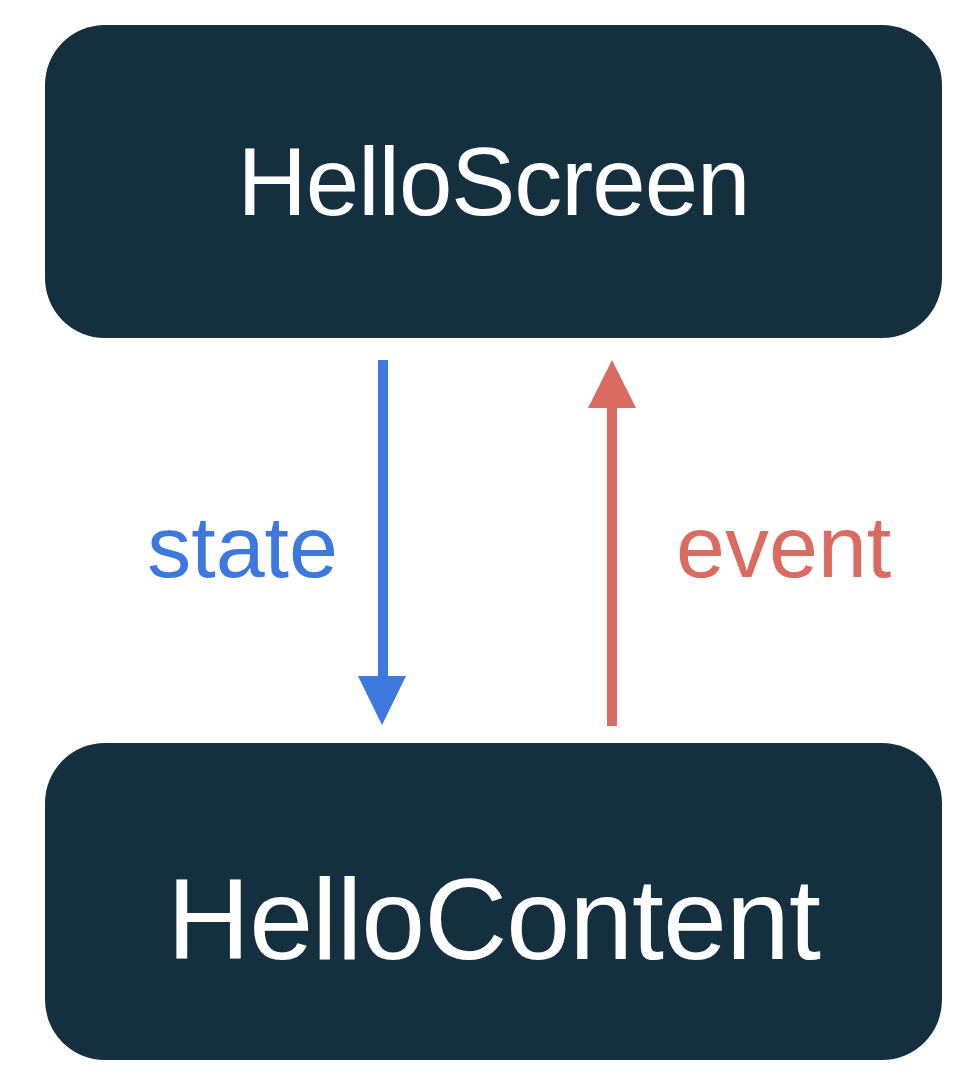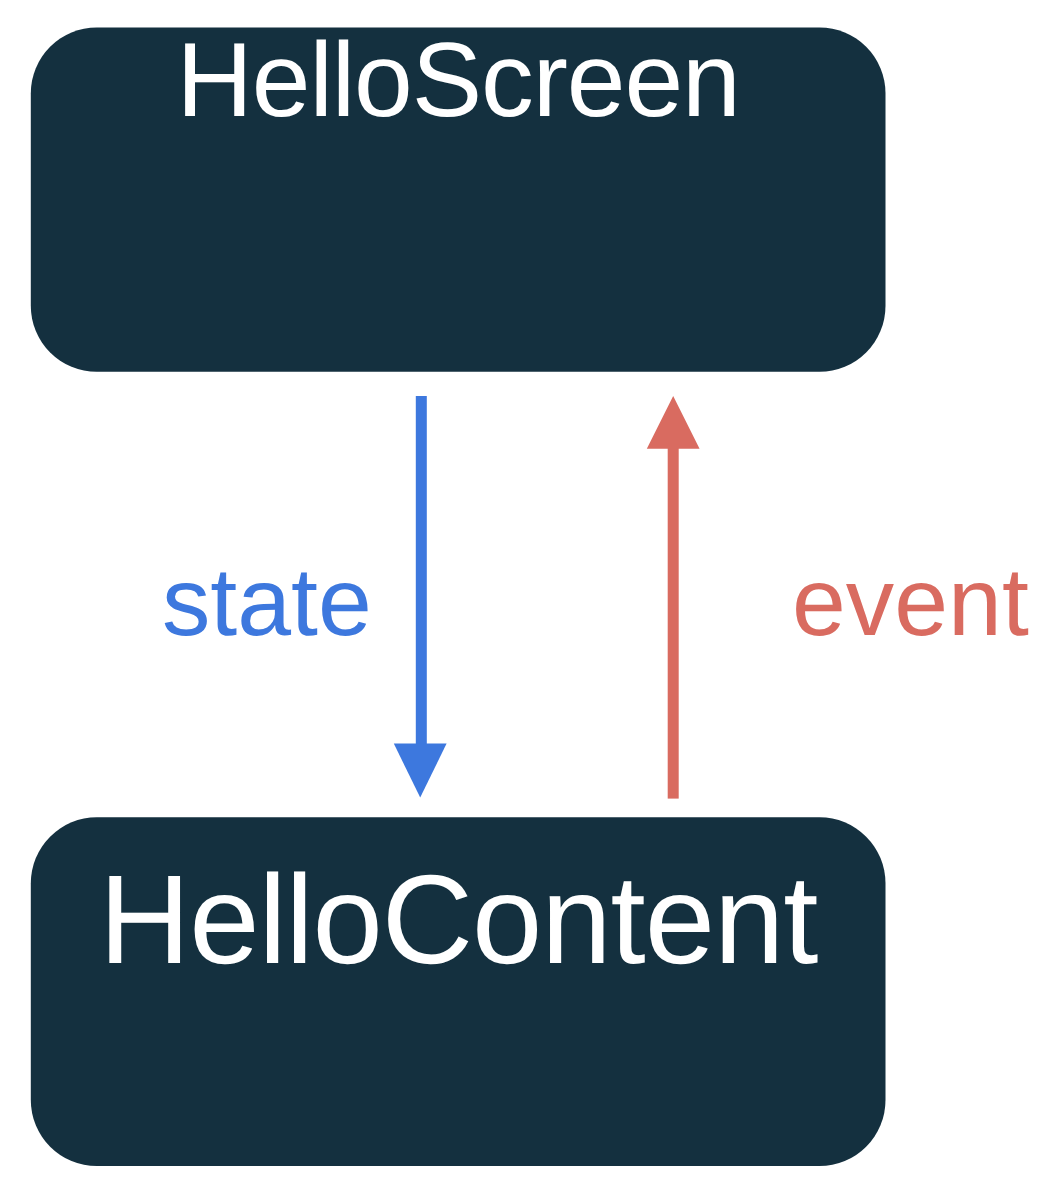--- a/index.html
+++ b/index.html
@@ -16,25 +16,26 @@
   }
   .canvas {
     position: relative;
     width: 958px;
     height: 1078px;
     background: var(--bg);
     overflow: hidden;
   }
   .node {
     position: absolute;
-    left: 28px;
-    width: 777px;
+    left: 45px;
+    width: 897px;
     background: var(--node-bg);
     border-radius: 60px;
     display: flex;
+    align-items: center;
     justify-content: center;
   }
   .node-top    { top: 25px;  height: 313px; }
   .node-bottom { top: 743px; height: 317px; }
   .node-label {
     color: var(--node-text);
     letter-spacing: -1px;
     white-space: nowrap;
     line-height: 1;
   }
@@ -61,21 +62,20 @@
     top: 503px;
     right: 620px;
     color: var(--state-blue);
     text-align: right;
   }
   .edge-label-event {
     top: 503px;
     left: 676px;
     color: var(--event-red);
     text-align: left;
-    margin-left: 44px;
   }
 </style>
 </head>
 <body>
 
 <div class="canvas">
 
   <div class="node node-top">
     <span class="node-label">HelloScreen</span>
   </div>

